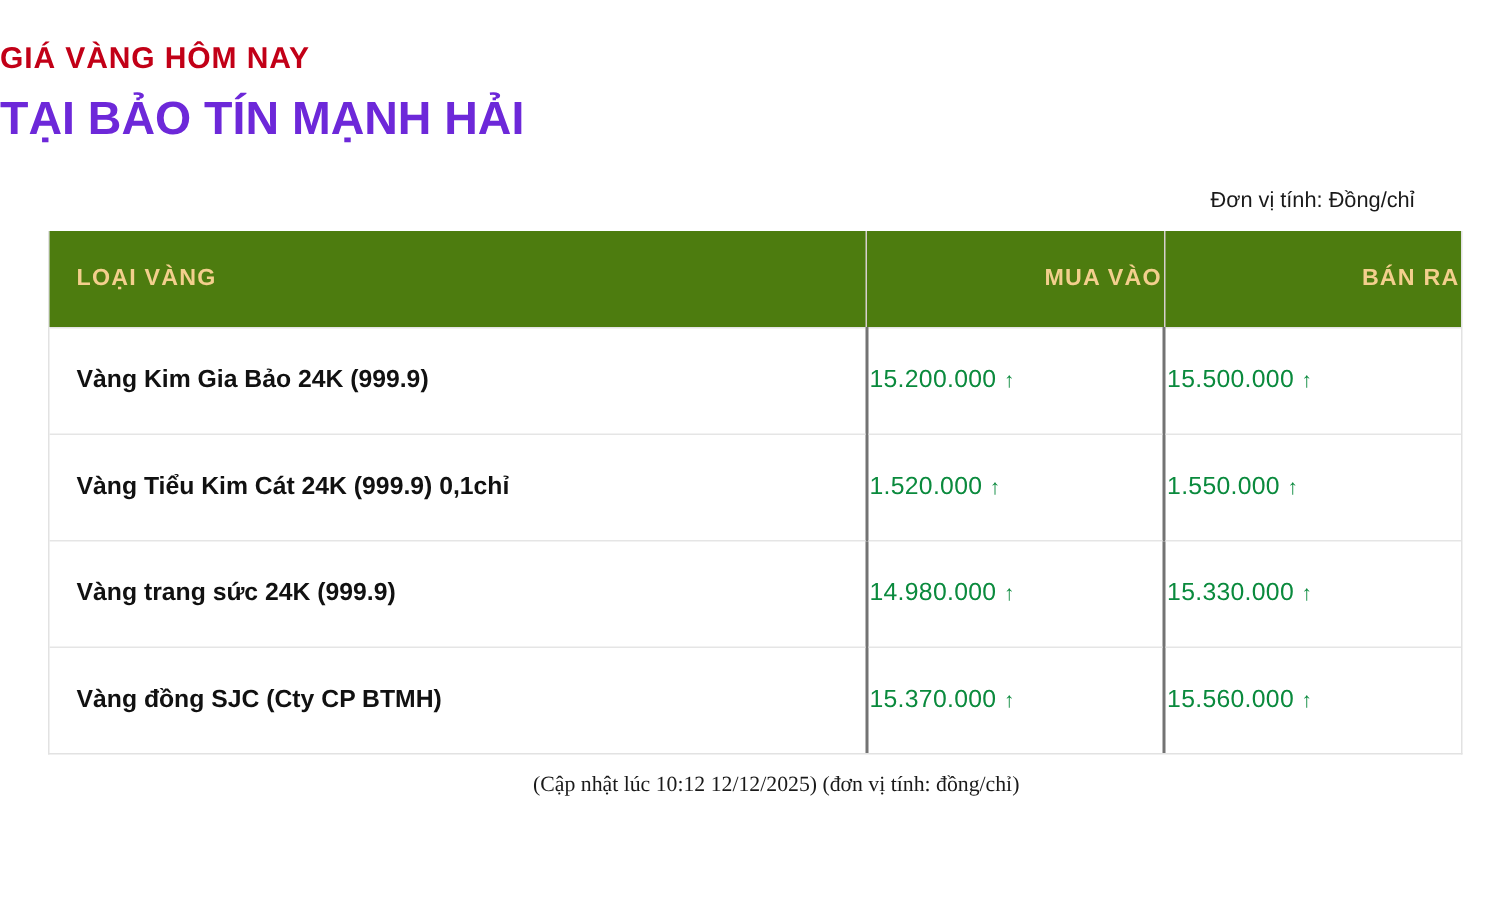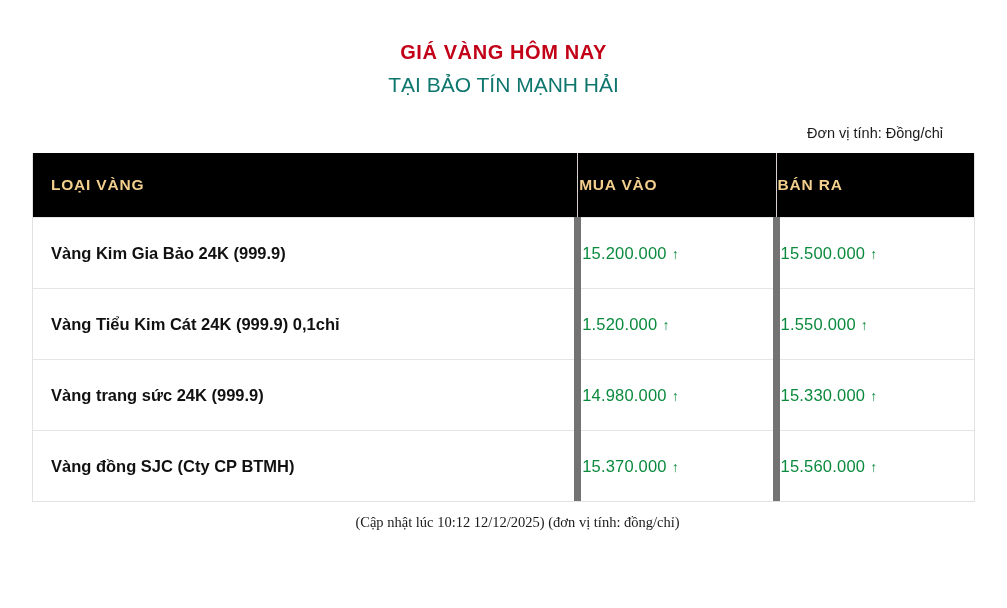--- a/index.html
+++ b/index.html
@@ -14,34 +14,33 @@
     color: #1a1a1a;
     overflow: hidden;
   }
   .page {
     width: 1007px;
     height: 608px;
     position: relative;
     box-sizing: border-box;
   }
   .title-block {
-    text-align: center;
-    padding-top: 39px;
+    padding-top: 26px;
   }
   .title-main {
     color: #c20017;
     font-size: 20px;
     font-weight: bold;
     letter-spacing: 0.6px;
     line-height: 1.3;
   }
   .title-sub {
-    color: #0f766e;
-    font-size: 21px;
-    font-weight: 400;
+    color: #6d28d9;
+    font-size: 31px;
+    font-weight: 700;
     line-height: 1.35;
     margin-top: 6px;
   }
   .unit-note {
     text-align: right;
     font-size: 14.5px;
     color: #1a1a1a;
     font-weight: 500;
     padding-right: 64px;
     margin-top: 26px;
@@ -52,45 +51,45 @@
     border: 1px solid #e2e2e2;
     border-top: none;
     background: #fff;
   }
   table.price-table {
     width: 100%;
     border-collapse: collapse;
     table-layout: fixed;
   }
   table.price-table thead th {
-    background: #000000;
+    background: #4d7c0f;
     color: #f3cf8d;
     font-size: 15.5px;
     font-weight: bold;
     letter-spacing: 0.8px;
     height: 62px;
     vertical-align: middle;
     border-right: 1px solid #d8cfcf;
   }
   table.price-table thead th:last-child {
     border-right: none;
   }
   th.col-name {
     text-align: left;
     padding-left: 18px;
     width: 524px;
   }
   th.col-buy, th.col-sell {
-    text-align: left;
+    text-align: right;
     width: 195px;
   }
   table.price-table tbody td {
     height: 68px;
     border-top: 1px solid #e5e5e5;
-    border-right: 7px solid #737373;
+    border-right: 2px solid #737373;
     vertical-align: middle;
     font-size: 16.5px;
   }
   table.price-table tbody td:last-child {
     border-right: none;
     margin-left: 15px;
   }
   td.name {
     text-align: left;
     padding-left: 18px;

